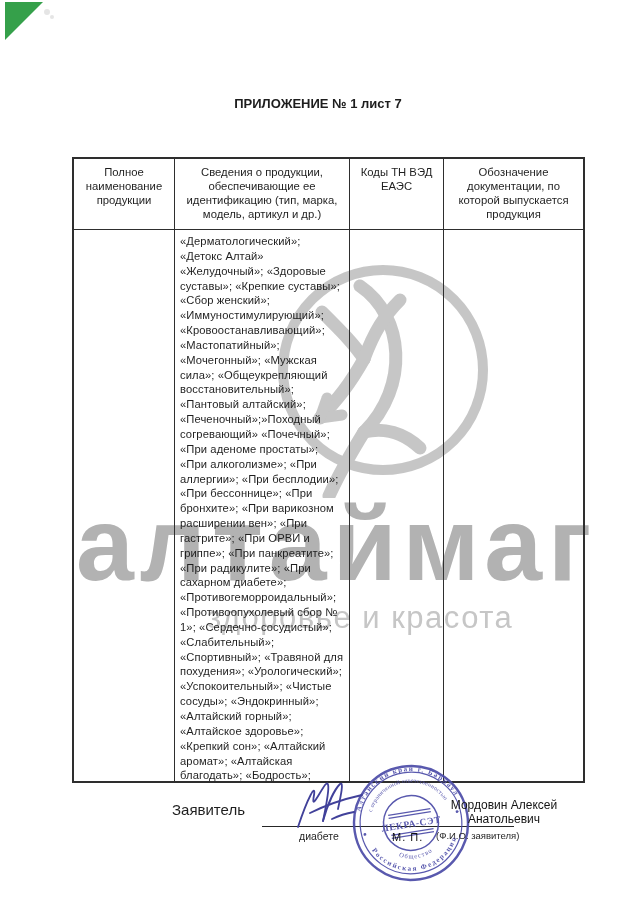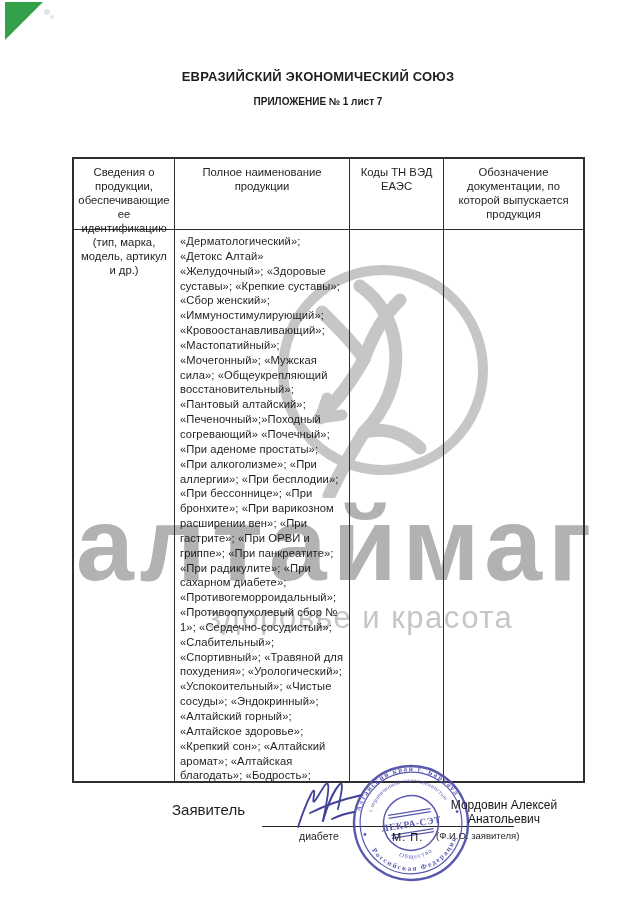--- a/index.html
+++ b/index.html
@@ -12,21 +12,21 @@
     border-top:38px solid #35a04a;border-right:38px solid transparent;z-index:6;}
   .speck{position:absolute;background:#cfcfcf;border-radius:50%;opacity:.55;z-index:1;}
   .speck.s1{left:14px;top:8px;width:7px;height:6px;}
   .speck.s2{left:22px;top:13px;width:4px;height:4px;}
   .speck.s3{left:44px;top:9px;width:6px;height:6px;}
   .speck.s4{left:50px;top:15px;width:4px;height:4px;}
 
   
   .hdr{position:absolute;left:0;width:636px;text-align:center;font-weight:bold;color:#1d1d1d;z-index:2;}
   .hdr.l1{top:69px;font-size:13px;letter-spacing:.2px;}
-  .hdr.l2{top:96px;font-size:10px;}
+  .hdr.l2{top:96px;font-size:13px;}
   .hdr.l3{top:120px;font-size:12.5px;letter-spacing:.1px;}
 
   
   .wm-emblem{position:absolute;left:268px;top:258px;width:230px;height:240px;z-index:1;opacity:.85;}
   .wm-brand{position:absolute;left:76px;top:492px;font-size:104px;line-height:1;font-weight:bold;
     color:#b2b2b2;letter-spacing:6px;z-index:1;white-space:nowrap;}
   .wm-tagline{position:absolute;left:207px;top:600px;font-size:31px;color:#c6c6c6;
     letter-spacing:1.5px;z-index:1;white-space:nowrap;}
 
   
@@ -56,42 +56,41 @@
 <body>
 
 <div class="page">
 
   <div class="corner-triangle"></div>
   <div class="speck s1"></div>
   <div class="speck s2"></div>
   <div class="speck s3"></div>
   <div class="speck s4"></div>
 
-  <div class="hdr l1">ЕВРАЗИЙСКИЙ ЭКОНОМИЧЕСКИЙ СОЮЗ</div>
   <div class="hdr l2">ПРИЛОЖЕНИЕ № 1 лист 7</div>
 
   <svg class="wm-emblem" viewBox="0 0 230 240">
     <g fill="none" stroke="#bdbdbd" stroke-linecap="round">
       <circle cx="115" cy="112" r="100" stroke-width="10"></circle>
       <path d="M 92,28 C 136,58 142,128 96,174" stroke-width="13"></path>
       <path d="M 54,54 C 74,74 86,86 96,101" stroke-width="13"></path>
       <path d="M 96,101 C 106,74 116,58 132,42" stroke-width="13"></path>
       <path d="M 96,101 C 82,126 70,141 52,160" stroke-width="13"></path>
       <path d="M 52,160 L 74,157" stroke-width="11"></path>
       <path d="M 52,160 L 59,140" stroke-width="11"></path>
       <path d="M 96,174 C 116,169 136,175 152,190" stroke-width="13"></path>
       <path d="M 96,174 C 80,200 70,218 61,238" stroke-width="13"></path>
     </g>
   </svg>
   <div class="wm-brand">алтаймаг</div>
   <div class="wm-tagline">здоровье и красота</div>
 
   <div class="doc-table">
+    <div class="th c1">Полное наименование продукции</div>
     <div class="th c2">Сведения о продукции, обеспечивающие ее идентификацию (тип, марка, модель, артикул и др.)</div>
-    <div class="th c1">Полное наименование продукции</div>
     <div class="th c3">Коды ТН ВЭД ЕАЭС</div>
     <div class="th c4 last">Обозначение документации, по которой выпускается продукция</div>
 
     <div class="td c1"></div>
     <div class="td c2">«Дерматологический»;
 «Детокс Алтай»
 «Желудочный»; «Здоровые
 суставы»; «Крепкие суставы»;
 «Сбор женский»;
 «Иммуностимулирующий»;

